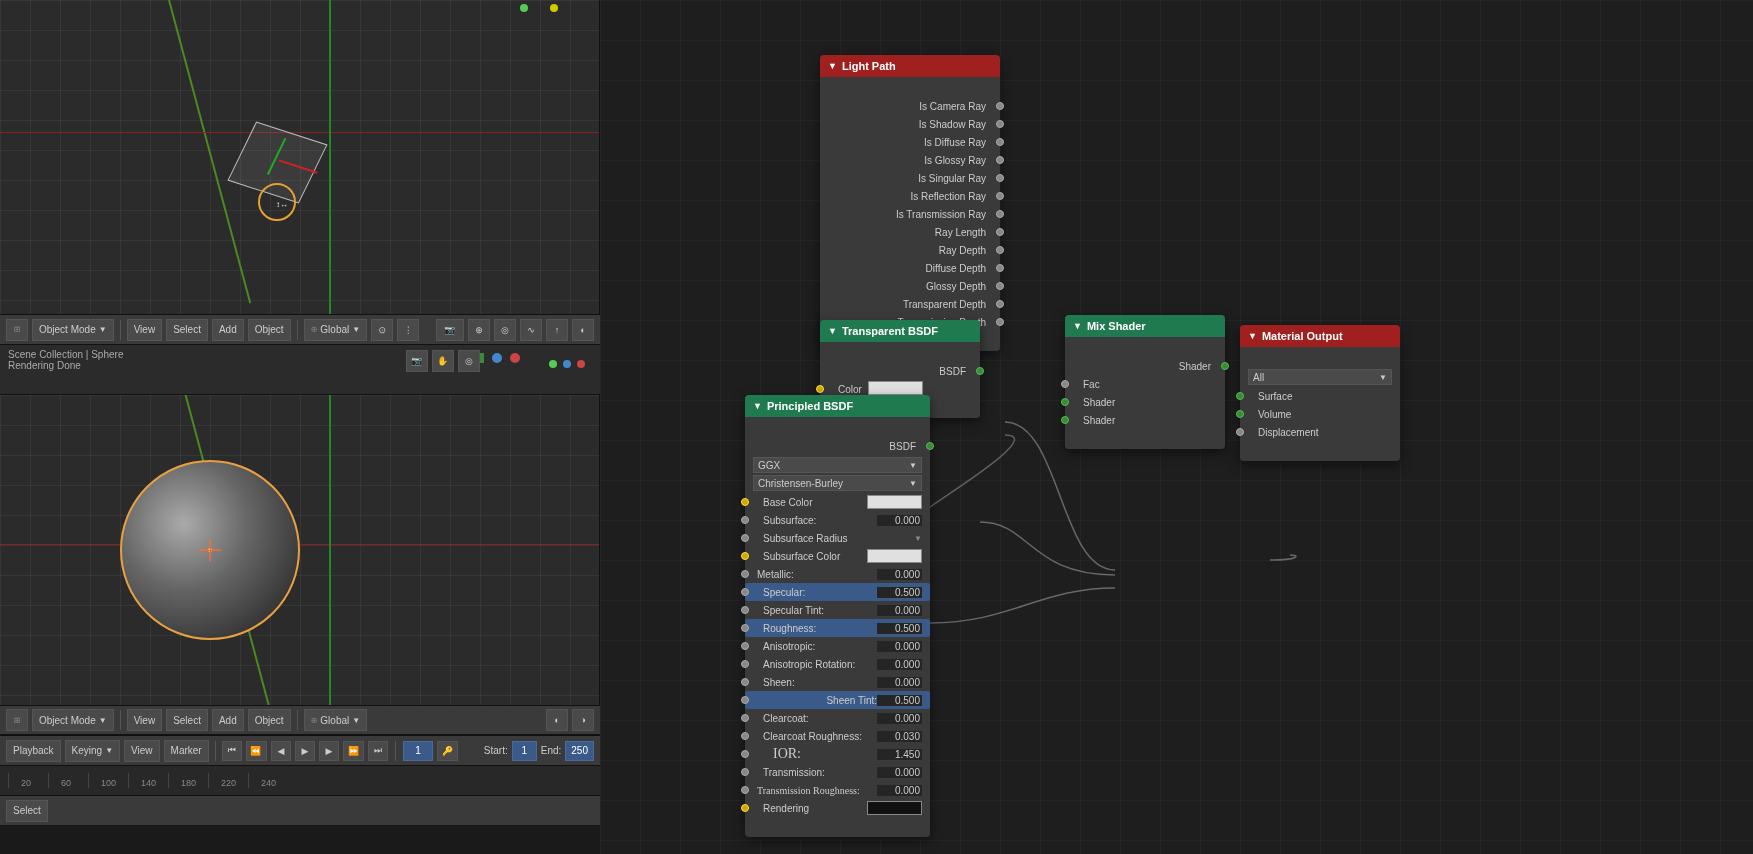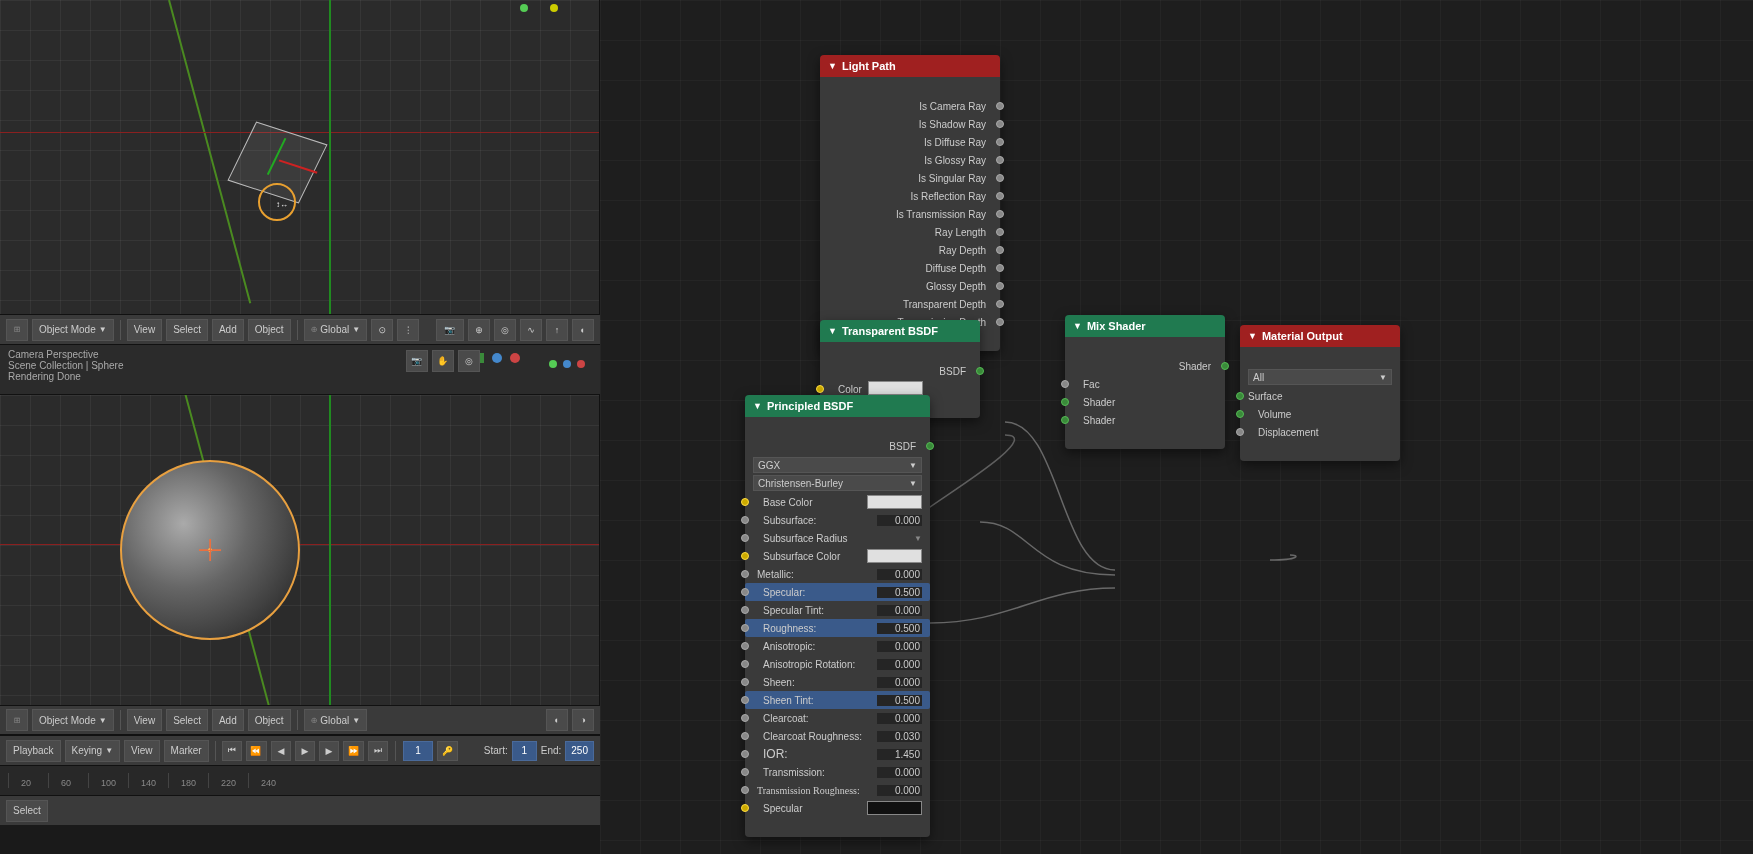--- a/index.html
+++ b/index.html
@@ -436,21 +436,20 @@
 
   <div class="toolbar-icon-btn" style="font-size:9px;width:28px;">📷</div>
   <div class="toolbar-icon-btn" style="font-size:9px;">⊕</div>
   <div class="toolbar-icon-btn" style="font-size:9px;">◎</div>
   <div class="toolbar-icon-btn" style="font-size:9px;">∿</div>
   <div class="toolbar-icon-btn" style="font-size:9px;">↑</div>
   <div class="toolbar-icon-btn" style="font-size:9px;">◐</div>
 </div>
 
 <div id="info-top">
-  <div>Camera Perspective</div>
   <div>Scene Collection | Sphere</div>
   <div>Rendering Done</div>
 
   <div style="position:absolute;right:80px;top:8px;display:flex;gap:8px;align-items:center;">
     <div style="background:#3a8a3a;width:10px;height:10px;border-radius:50;cursor:pointer;"></div>
     <div style="background:#4488cc;width:10px;height:10px;border-radius:50%;cursor:pointer;"></div>
     <div style="background:#cc4444;width:10px;height:10px;border-radius:50%;cursor:pointer;"></div>
   </div>
 
   <div style="position:absolute;right:120px;top:5px;display:flex;gap:4px;">
@@ -680,21 +679,21 @@
       <span>Material Output</span>
     </div>
     <div class="node-body">
 
       <div class="node-dropdown">
         <span>All</span>
         <span style="font-size:8px;">▼</span>
       </div>
       <div class="node-row">
         <div class="socket socket-left socket-green" style="top:5px;"></div>
-        <span style="font-size:10px;">Surface</span>
+        <span style="margin-left:10px;font-size:10px;">Surface</span>
       </div>
       <div class="node-row">
         <div class="socket socket-left socket-green" style="top:5px;"></div>
         <span style="margin-left:10px;font-size:10px;">Volume</span>
       </div>
       <div class="node-row">
         <div class="socket socket-left socket-gray" style="top:5px;"></div>
         <span style="margin-left:10px;font-size:10px;">Displacement</span>
       </div>
     </div>
@@ -783,55 +782,55 @@
       </div>
 
       <div class="node-row">
         <div class="socket socket-left socket-gray" style="top:5px;"></div>
         <span style="margin-left:10px;font-size:10px;flex:1;">Sheen:</span>
         <span class="node-value-field">0.000</span>
       </div>
 
       <div class="node-row node-highlighted" style="border-radius:2px;">
         <div class="socket socket-left socket-gray" style="top:5px;"></div>
-        <span style="margin-left:10px;font-size:10px;flex:1;">Sheen Tint:</span>
+        <span style="margin-left:10px;font-size:10px;flex:1;text-align:right;">Sheen Tint:</span>
         <span class="node-value-field">0.500</span>
       </div>
 
       <div class="node-row">
         <div class="socket socket-left socket-gray" style="top:5px;"></div>
         <span style="margin-left:10px;font-size:10px;flex:1;">Clearcoat:</span>
         <span class="node-value-field">0.000</span>
       </div>
 
       <div class="node-row">
         <div class="socket socket-left socket-gray" style="top:5px;"></div>
         <span style="margin-left:10px;font-size:10px;flex:1;">Clearcoat Roughness:</span>
         <span class="node-value-field">0.030</span>
       </div>
 
       <div class="node-row">
         <div class="socket socket-left socket-gray" style="top:5px;"></div>
-        <span style="margin-left:10px;font-size:12px;flex:1;">IOR:</span>
+        <span style="margin-left:20px;font-size:14px;flex:1;font-family:Liberation Serif, serif;">IOR:</span>
         <span class="node-value-field">1.450</span>
       </div>
 
       <div class="node-row">
         <div class="socket socket-left socket-gray" style="top:5px;"></div>
         <span style="margin-left:10px;font-size:10px;flex:1;">Transmission:</span>
         <span class="node-value-field">0.000</span>
       </div>
 
       <div class="node-row">
         <div class="socket socket-left socket-gray" style="top:5px;"></div>
         <span style="margin-left:4px;font-size:10px;flex:1;font-family:Liberation Serif, serif;">Transmission Roughness:</span>
         <span class="node-value-field">0.000</span>
       </div>
 
       <div class="node-row">
         <div class="socket socket-left socket-yellow" style="top:5px;"></div>
-        <span style="margin-left:10px;font-size:10px;flex:1;">Specular</span>
+        <span style="margin-left:10px;font-size:10px;flex:1;">Rendering</span>
         <div class="node-color-swatch" style="background:#111;"></div>
       </div>
     </div>
   </div>
 
 </div>
 
 </body></html>

